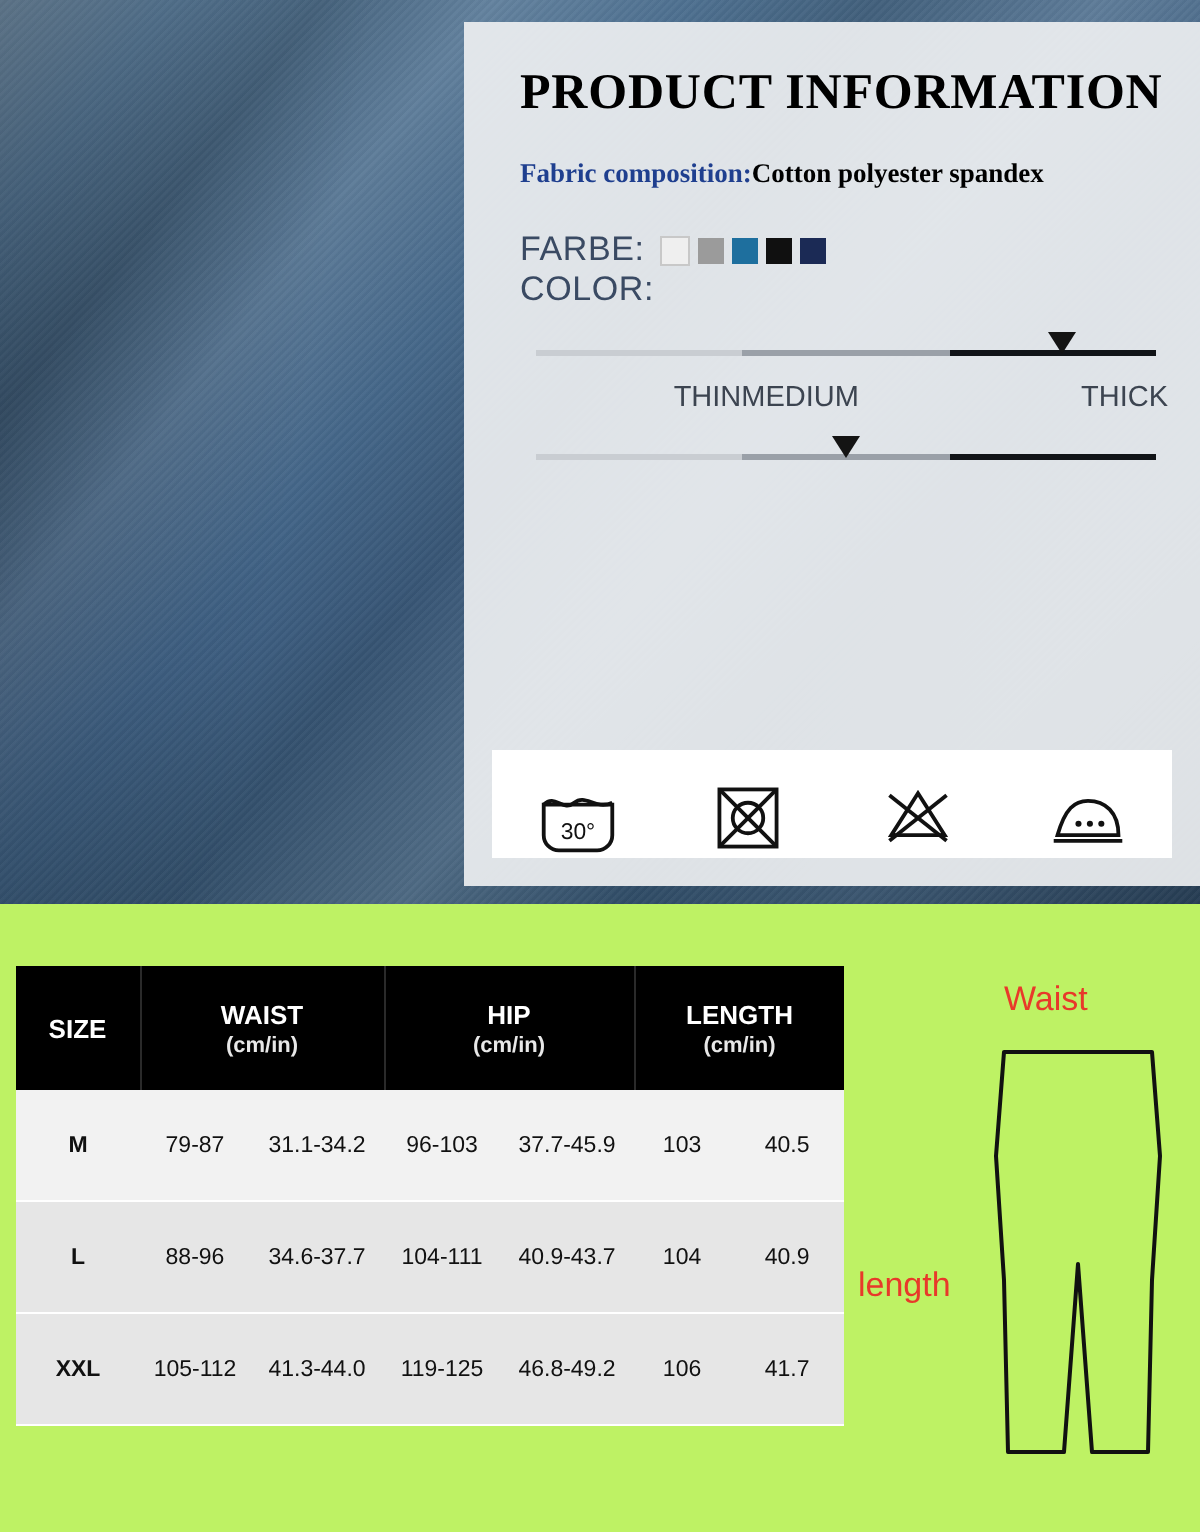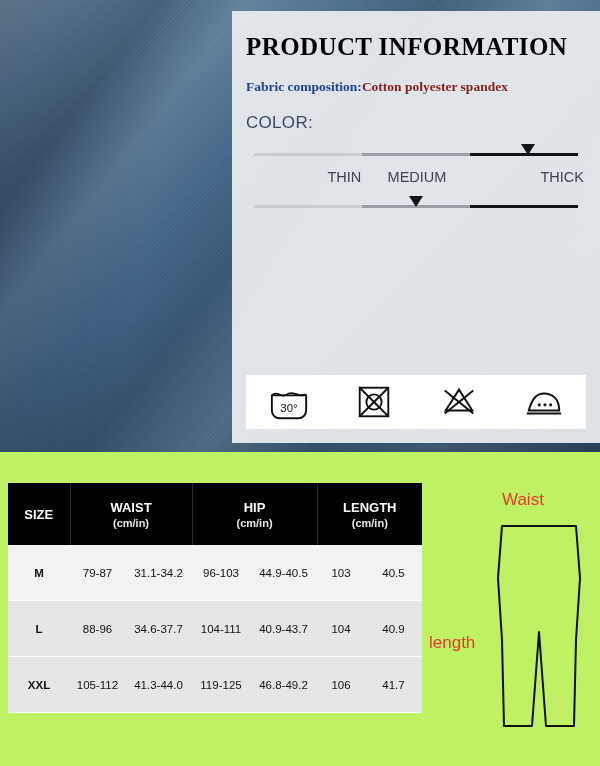--- a/index.html
+++ b/index.html
@@ -65,39 +65,39 @@
     position: absolute;
     left: 232px;
     top: 11px;
     width: 368px;
     height: 432px;
     background: rgba(236,238,240,0.93);
     box-sizing: border-box;
     padding: 0;
   }
   .info-inner {
-    padding: 22px 14px 0 14px;
+    padding: 22px 14px 0 28px;
   }
   .card-title {
     font-size: 25px;
     font-weight: bold;
     color: #000;
     letter-spacing: 0.4px;
     white-space: nowrap;
     font-family: "Liberation Serif", serif;
   }
   .fabric-line {
     margin-top: 18px;
     font-size: 13.5px;
     font-weight: bold;
     white-space: nowrap;
     font-family: "Liberation Serif", serif;
   }
   .fabric-label { color: #1f3f8f; }
-  .fabric-value { color: #7f1d1d; }
+  .fabric-value { color: #000000; }
 
   .farbe-row {
     margin-top: 20px;
     display: flex;
     align-items: center;
     gap: 8px;
   }
   .farbe-label {
     font-size: 17px;
     color: #3a4a63;
@@ -111,21 +111,20 @@
   .swatch {
     width: 13px;
     height: 13px;
     display: inline-block;
   }
 
   .section-label {
     font-size: 17px;
     color: #3a4a63;
     letter-spacing: 0.3px;
-    margin-top: 18px;
   }
 
   .scale-wrap {
     position: relative;
     margin-top: 14px;
     height: 14px;
   }
   .scale-bar {
     position: absolute;
     left: 8px;
@@ -151,33 +150,33 @@
     transform: translateX(-50%);
   }
   .scale-legend {
     display: flex;
     margin-top: 8px;
     font-size: 14.5px;
     color: #3c4450;
   }
   .scale-legend span { flex: 1 1 33.33%; }
   .scale-legend span:nth-child(1) { text-align: right; padding-left: 4px; }
-  .scale-legend span:nth-child(2) { text-align: center; }
+  .scale-legend span:nth-child(2) { }
   .scale-legend span:nth-child(3) { text-align: right; padding-right: 2px; }
 
   
   .care-strip {
     position: absolute;
     left: 14px;
     right: 14px;
     bottom: 14px;
     height: 54px;
     background: #ffffff;
     display: flex;
-    align-items: center;
+    align-items: flex-end;
     justify-content: space-around;
   }
   .care-icon { width: 46px; height: 40px; }
 
   
   .lower {
     position: absolute;
     top: 452px;
     left: 0;
     width: 600px;
@@ -262,20 +261,30 @@
   <div class="hero-shadow-left"></div>
 
   <div class="info-card">
     <div class="info-inner">
       <div class="card-title">PRODUCT INFORMATION</div>
 
       <div class="fabric-line">
         <span class="fabric-label">Fabric composition:</span><span class="fabric-value">Cotton polyester spandex</span>
       </div>
 
+      <div class="farbe-row">
+        <span class="farbe-label">FARBE:</span>
+        <span class="swatches">
+          <span class="swatch" style="background:#efefef;border:1px solid #c8c8c8;"></span>
+          <span class="swatch" style="background:#9b9b9b;"></span>
+          <span class="swatch" style="background:#1e6f9e;"></span>
+          <span class="swatch" style="background:#101010;"></span>
+          <span class="swatch" style="background:#1b2a55;"></span>
+        </span>
+      </div>
 
       <div class="section-label">COLOR:</div>
       <div class="scale-wrap">
         <div class="scale-bar">
           <div class="seg light"></div>
           <div class="seg mid"></div>
           <div class="seg dark"></div>
         </div>
         <div class="marker" style="left:83%;"></div>
       </div>
@@ -357,21 +366,21 @@
           <span class="th-unit">(cm/in)</span>
         </th>
       </tr>
     </thead>
     <tbody>
       <tr class="band-a">
         <td class="size-cell">M</td>
         <td>79-87</td>
         <td>31.1-34.2</td>
         <td>96-103</td>
-        <td>44.9-40.5</td>
+        <td>37.7-45.9</td>
         <td>103</td>
         <td>40.5</td>
       </tr>
       <tr class="band-b">
         <td class="size-cell">L</td>
         <td>88-96</td>
         <td>34.6-37.7</td>
         <td>104-111</td>
         <td>40.9-43.7</td>
         <td>104</td>

